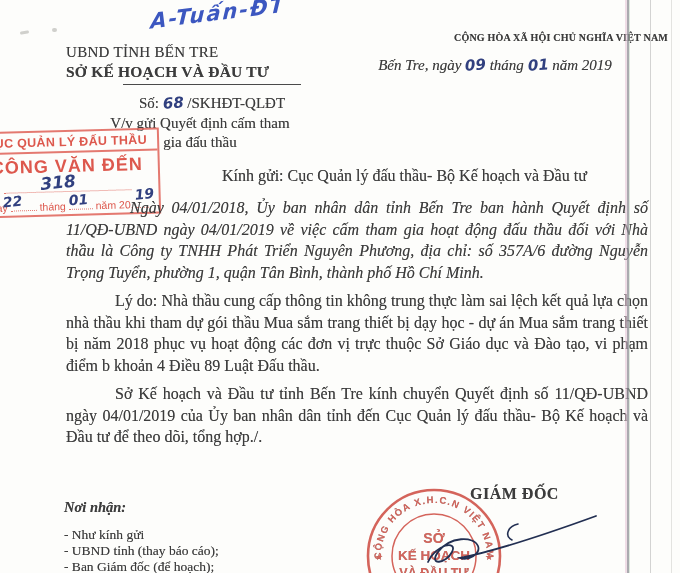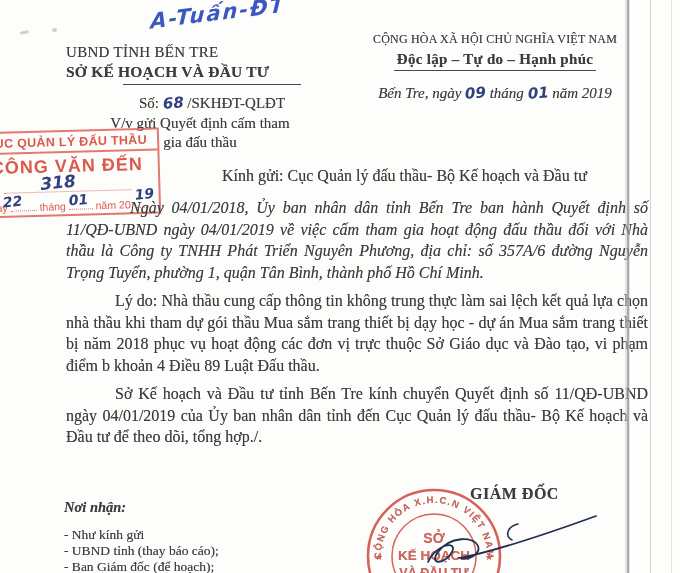--- a/index.html
+++ b/index.html
@@ -18,21 +18,21 @@
     color:#3c57c0;letter-spacing:2px;
     transform:rotate(-7deg) skewX(-10deg);
     text-shadow:none;
   }
   
   .hleft{position:absolute;top:44px;left:66px;width:292px;}
   .hleft .parent{font-size:15px;letter-spacing:.3px;}
   .hleft .org{font-size:15.5px;font-weight:bold;margin-top:2px;letter-spacing:.2px;}
   .org-underline{width:178px;height:0;border-bottom:1.5px solid #4a4a4a;margin:3px auto 0;}
   .hright{position:absolute;top:32px;left:322px;width:346px;text-align:center;}
-  .hright .national{font-size:12px;font-weight:normal;letter-spacing:.2px;}
+  .hright .national{font-size:10px;font-weight:bold;letter-spacing:.2px;text-align:right;}
   .hright .motto{display:inline-block;font-size:15px;font-weight:bold;
     border-bottom:1.5px solid #4a4a4a;padding:1px 3px 2px;margin-top:3px;letter-spacing:.3px;}
   .dateline{margin-top:13px;font-style:italic;font-size:15px;}
   .docnum{position:absolute;top:94px;left:66px;width:292px;text-align:center;font-size:15px;}
   .subject{position:absolute;top:114px;left:54px;width:292px;text-align:center;
     font-size:15px;line-height:19px;}
   
   .hand{
     font-family:"DejaVu Sans",sans-serif;font-style:italic;font-weight:bold;
     color:#31407f;text-shadow:none;display:inline-block;transform:rotate(-4deg);
@@ -92,21 +92,20 @@
   <div class="speck speck2"></div>
 
   <div class="hleft">
     <div class="parent">UBND TỈNH BẾN TRE</div>
     <div class="org">SỞ KẾ HOẠCH VÀ ĐẦU TƯ</div>
     <div class="org-underline"></div>
   </div>
 
   <div class="hright">
     <div class="national">CỘNG HÒA XÃ HỘI CHỦ NGHĨA VIỆT NAM</div>
-    <div><span class="motto">Độc lập – Tự do – Hạnh phúc</span></div>
     <div class="dateline">
       <span>Bến Tre, ngày</span>
       <span class="hand">09</span>
       <span>tháng</span>
       <span class="hand">01</span>
       <span>năm 2019</span>
     </div>
   </div>
 
   <div class="docnum">

